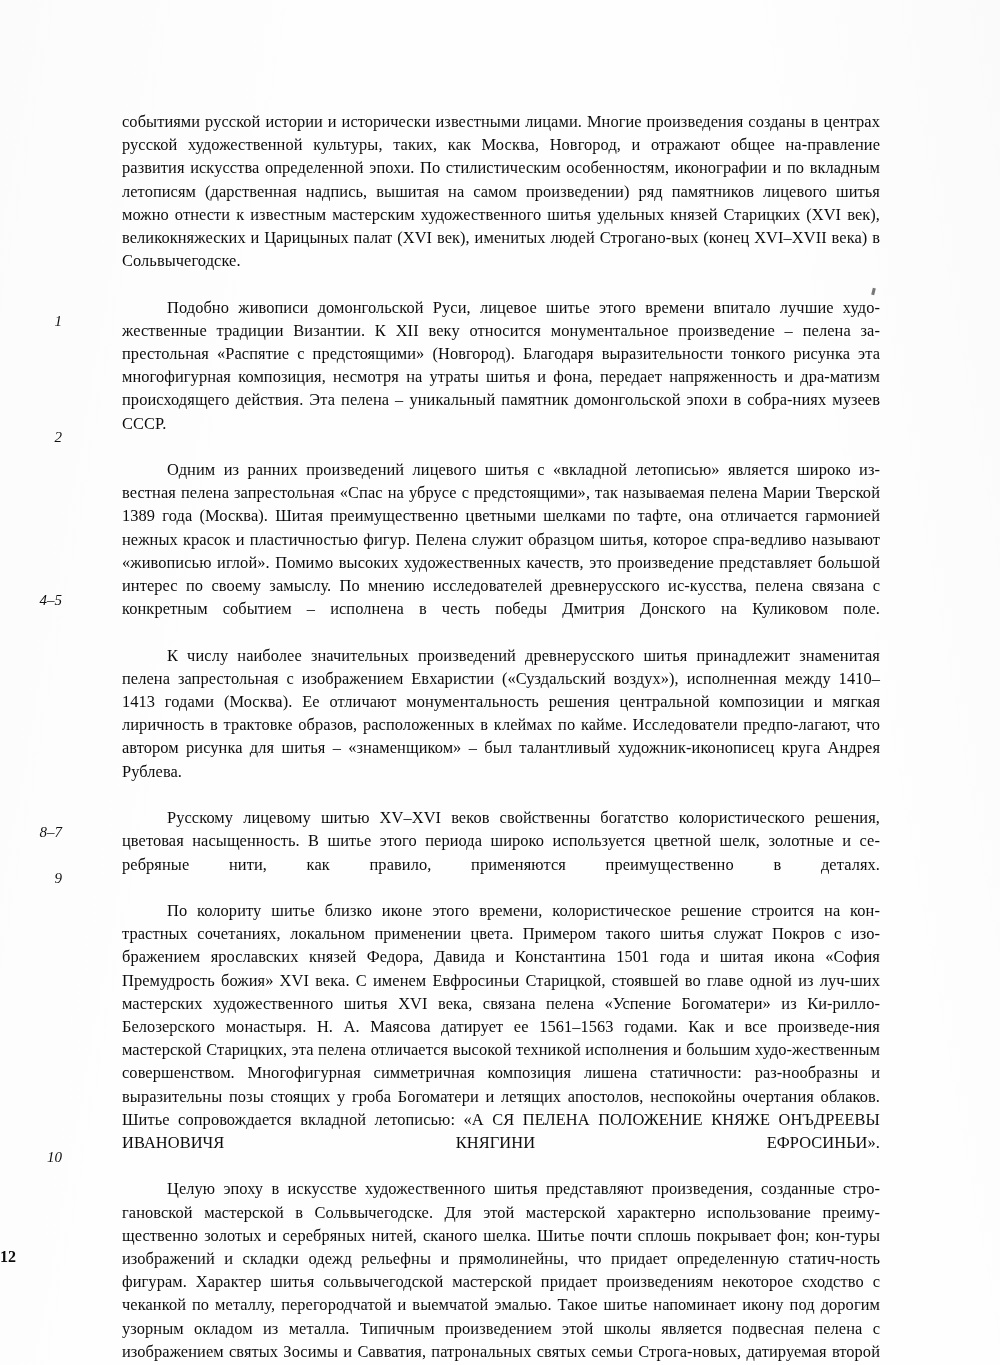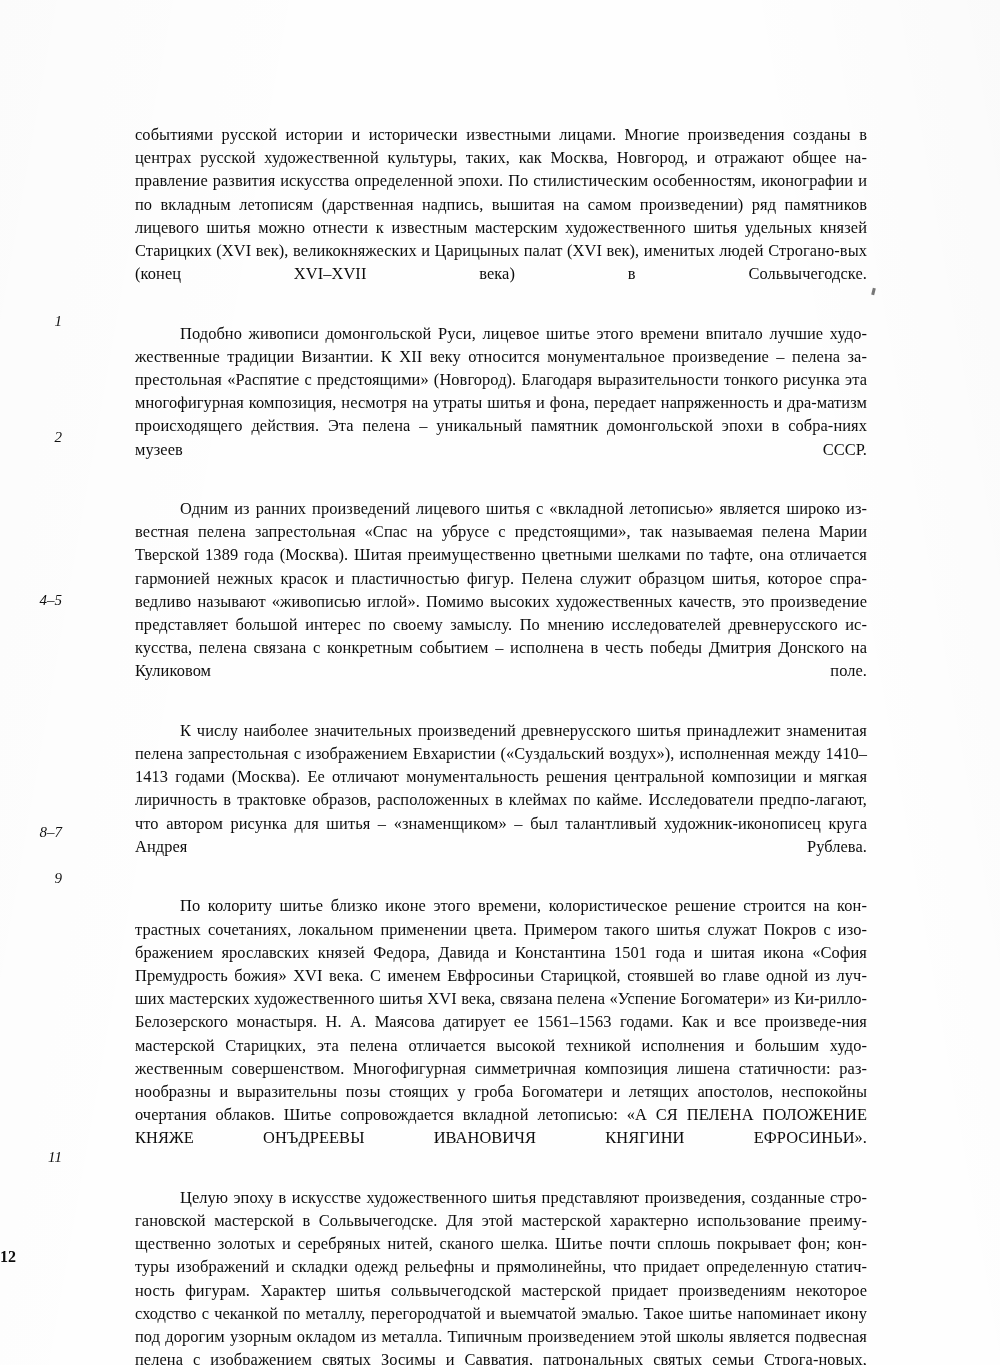--- a/index.html
+++ b/index.html
@@ -26,21 +26,21 @@
 
   
   .text-column {
     position: absolute;
     left: 122px;
     top: 110px;
     width: 758px;
   }
 
   p.para {
-    margin: 13px;
+    margin: 0;
     text-indent: 45px;
     text-align: justify;
     font-size: 16.4px;
     line-height: 23.2px;
     letter-spacing: 0.08px;
     word-spacing: 0.2px;
     hyphens: manual;
   }
   p.para.no-indent { text-indent: 0; }
 
@@ -111,30 +111,31 @@
 
 <div class="page">
 
   <div class="paper-tint"></div>
 
   <div class="text-column">
     <p class="para no-indent">событиями русской истории и исторически известными лицами. Многие произведения созданы в центрах русской художественной культуры, таких, как Москва, Новгород, и отражают общее на-правление развития искусства определенной эпохи. По стилистическим особенностям, иконографии и по вкладным летописям (дарственная надпись, вышитая на самом произведении) ряд памятников лицевого шитья можно отнести к известным мастерским художественного шитья удельных князей Старицких (XVI век), великокняжеских и Царицыных палат (XVI век), именитых людей Строгано-вых (конец XVI–XVII века) в Сольвычегодске.</p>
     <p class="para">Подобно живописи домонгольской Руси, лицевое шитье этого времени впитало лучшие худо-жественные традиции Византии. К XII веку относится монументальное произведение – пелена за-престольная «Распятие с предстоящими» (Новгород). Благодаря выразительности тонкого рисунка эта многофигурная композиция, несмотря на утраты шитья и фона, передает напряженность и дра-матизм происходящего действия. Эта пелена – уникальный памятник домонгольской эпохи в собра-ниях музеев СССР.</p>
     <p class="para">Одним из ранних произведений лицевого шитья с «вкладной летописью» является широко из-вестная пелена запрестольная «Спас на убрусе с предстоящими», так называемая пелена Марии Тверской 1389 года (Москва). Шитая преимущественно цветными шелками по тафте, она отличается гармонией нежных красок и пластичностью фигур. Пелена служит образцом шитья, которое спра-ведливо называют «живописью иглой». Помимо высоких художественных качеств, это произведение представляет большой интерес по своему замыслу. По мнению исследователей древнерусского ис-кусства, пелена связана с конкретным событием – исполнена в честь победы Дмитрия Донского на  Куликовом поле.</p>
     <p class="para">К числу наиболее значительных произведений древнерусского шитья принадлежит знаменитая пелена запрестольная с  изображением Евхаристии («Суздальский воздух»), исполненная между 1410–1413 годами (Москва). Ее отличают монументальность решения центральной композиции и мягкая лиричность в трактовке образов, расположенных в клеймах по кайме. Исследователи предпо-лагают, что автором рисунка для шитья – «знаменщиком» – был талантливый художник-иконописец круга Андрея Рублева.</p>
+    <p class="para">Русскому лицевому шитью XV–XVI веков свойственны богатство колористического решения, цветовая насыщенность. В шитье этого периода широко используется цветной шелк, золотные и се-ребряные нити, как правило, применяются преимущественно в деталях.</p>
     <p class="para">По колориту шитье близко иконе этого времени, колористическое решение строится на кон-трастных сочетаниях, локальном применении цвета. Примером такого шитья служат Покров с изо-бражением ярославских князей Федора, Давида и Константина 1501 года и шитая икона «София Премудрость божия» XVI века. С именем Евфросиньи Старицкой, стоявшей во главе одной из луч-ших мастерских художественного шитья XVI века, связана пелена «Успение Богоматери» из Ки-рилло-Белозерского монастыря. Н. А. Маясова датирует ее 1561–1563 годами. Как и все произведе-ния мастерской Старицких, эта пелена отличается высокой техникой исполнения и большим худо-жественным совершенством. Многофигурная симметричная композиция лишена статичности: раз-нообразны и выразительны позы стоящих у гроба Богоматери и летящих апостолов, неспокойны очертания облаков. Шитье сопровождается вкладной летописью: «А СЯ ПЕЛЕНА ПОЛОЖЕНИЕ КНЯЖЕ ОНЪДРЕЕВЫ ИВАНОВИЧЯ КНЯГИНИ ЕФРОСИНЬИ».</p>
     <p class="para">Целую эпоху в искусстве художественного шитья представляют произведения, созданные стро-гановской мастерской в Сольвычегодске. Для этой мастерской характерно использование преиму-щественно золотых и серебряных нитей, сканого шелка. Шитье почти сплошь покрывает фон; кон-туры изображений и складки одежд рельефны и прямолинейны, что придает определенную статич-ность фигурам. Характер шитья сольвычегодской мастерской придает произведениям некоторое сходство с чеканкой по металлу, перегородчатой и выемчатой эмалью. Такое шитье напоминает икону под дорогим узорным окладом из металла. Типичным произведением этой школы является подвесная пелена с изображением святых Зосимы и Савватия, патрональных святых семьи Строга-новых, датируемая второй половиной XVII века. Произведения мастерской Строгановых знаменуют собой отход от традиций «живописи иглой», столь характерной для художественного шитья пре-дыдущих веков.</p>
   </div>
 
   <div class="margin-notes">
     <div class="margin-note" style="top:310px">1</div>
     <div class="margin-note" style="top:426px">2</div>
     <div class="margin-note" style="top:589px">4–5</div>
     <div class="margin-note" style="top:821px">8–7</div>
     <div class="margin-note" style="top:867px">9</div>
-    <div class="margin-note" style="top:1146px">11</div>
+    <div class="margin-note" style="top:1146px">10</div>
   </div>
 
   <div class="scan-speck"></div>
 
   <div class="folio">12</div>
 
 </div>
 
 </body></html>

